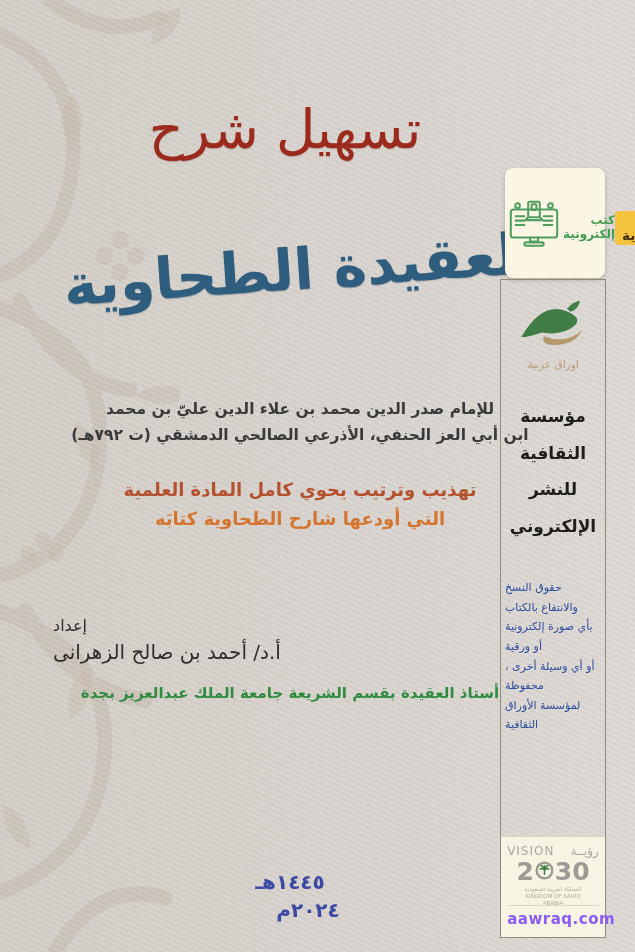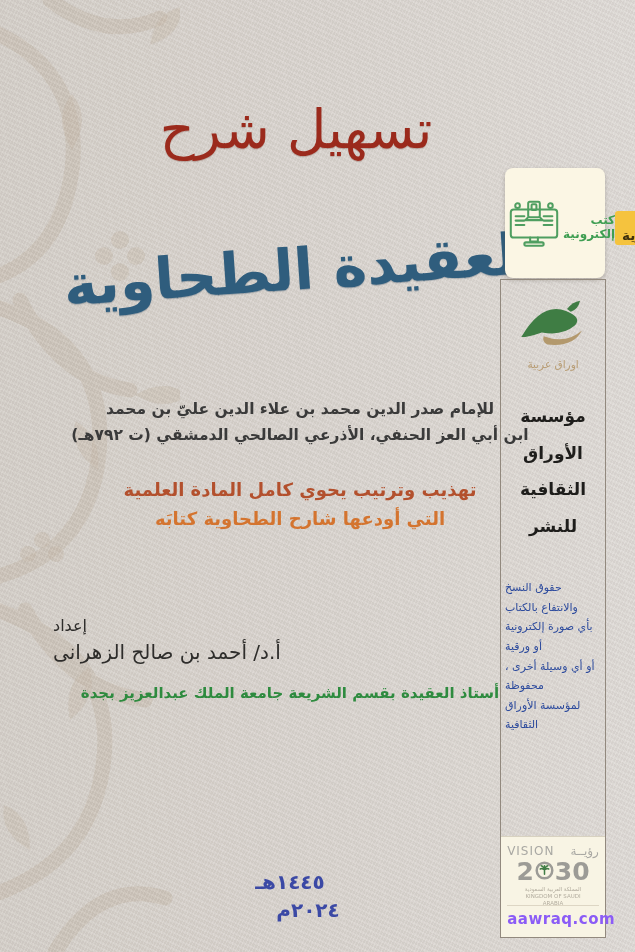--- a/index.html
+++ b/index.html
@@ -9,21 +9,21 @@
     font-family:"DejaVu Sans", sans-serif;
   }
   .grain { position:absolute; inset:0; pointer-events:none;
     background:
       repeating-linear-gradient(115deg, rgba(255,255,255,.06) 0 1px, rgba(120,110,100,.045) 1px 3px),
       repeating-linear-gradient(25deg, rgba(255,255,255,.05) 0 2px, rgba(100,90,80,.035) 2px 5px);
   }
   .ornament { position:absolute; left:0; top:0; }
 
   .abs { position:absolute; }
-  .series-title { top:98px; left:56px; width:480px; text-align:center;
+  .series-title { top:98px; left:45px; width:480px; text-align:center;
     font-size:54px; color:#9b2a1c; direction:rtl;
     text-shadow:0 1px 1px rgba(90,30,20,.25); }
   .main-title { top:236px; left:60px; width:480px; text-align:center;
     font-size:57px; font-weight:bold; color:#2f5d7d; direction:rtl;
     transform:rotate(-4deg); text-shadow:0 1px 1px rgba(30,60,85,.3); }
   .author-block { top:396px; left:50px; width:500px; text-align:center; direction:rtl;
     font-size:15.5px; font-weight:bold; color:#3a3a3a; line-height:1.7; }
   .subtitle-block { top:476px; left:60px; width:480px; text-align:center; direction:rtl;
     font-size:18px; font-weight:bold; line-height:1.6; }
   .subtitle-line1 { color:#b3502d; }
@@ -151,23 +151,23 @@
           <path d="M6 44 Q28 6 54 16 Q72 23 63 32 Q50 43 28 39 Q14 44 6 44 Z" fill="#3f7d44"></path>
           <path d="M55 14 q6 -8 14 -9 q-2 9 -10 12 z" fill="#3f7d44"></path>
           <path d="M30 43 Q54 52 71 37 Q62 55 34 52 Q28 49 30 43 Z" fill="#b3996d"></path>
         </svg>
       </span>
       <div class="brand-caption">اوراق عربية</div>
     </div>
 
     <div class="publisher">
       <div>مؤسسة</div>
-      <div>الأوراق</div>
       <div>الثقافية</div>
       <div>للنشر</div>
+      <div>الإلكتروني</div>
     </div>
 
     <div class="copyright">
       <div>حقوق النسخ والانتفاع بالكتاب</div>
       <div>بأي صورة إلكترونية أو ورقية</div>
       <div>أو أي وسيلة أخرى ، محفوظة</div>
       <div>لمؤسسة الأوراق الثقافية</div>
     </div>
 
     <div class="vision-wrap">

